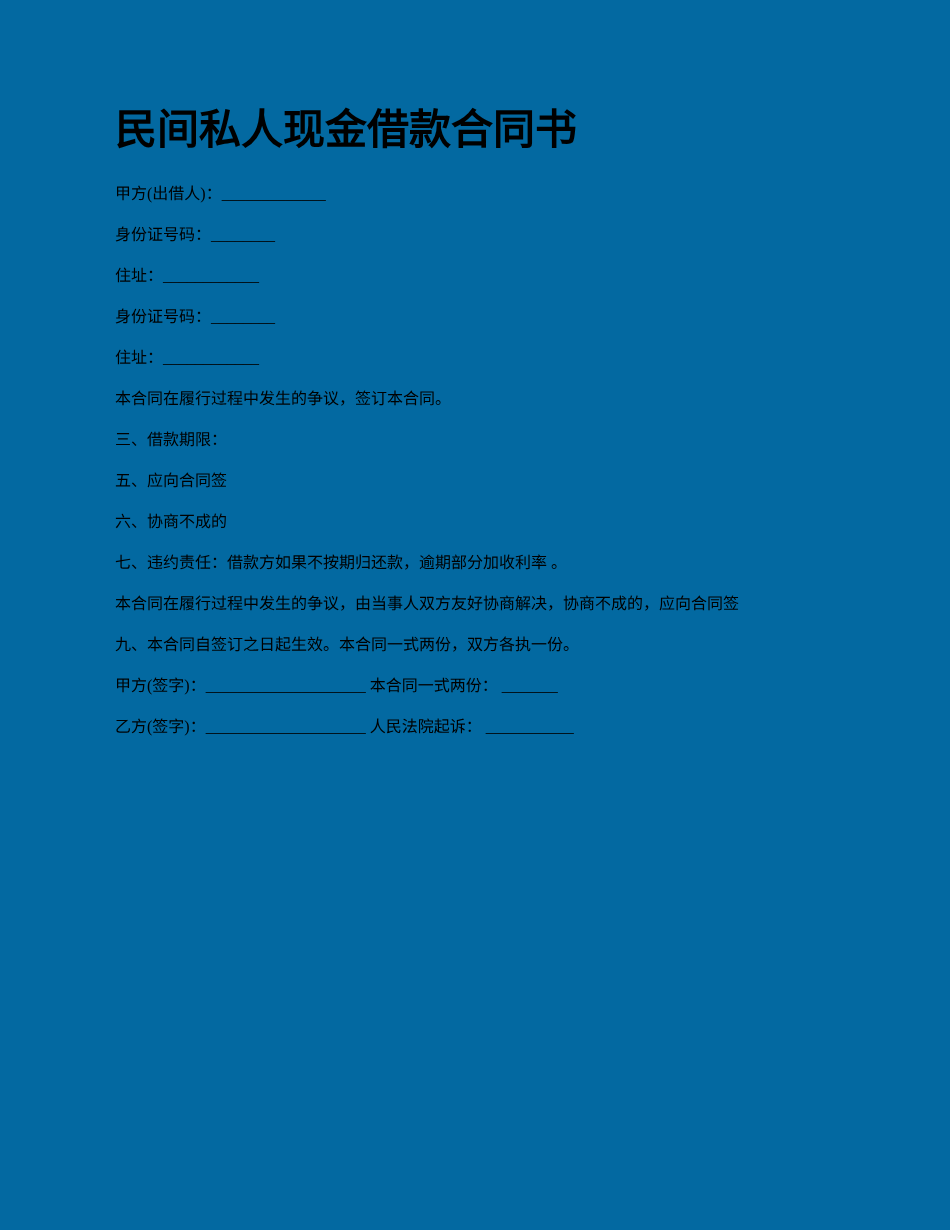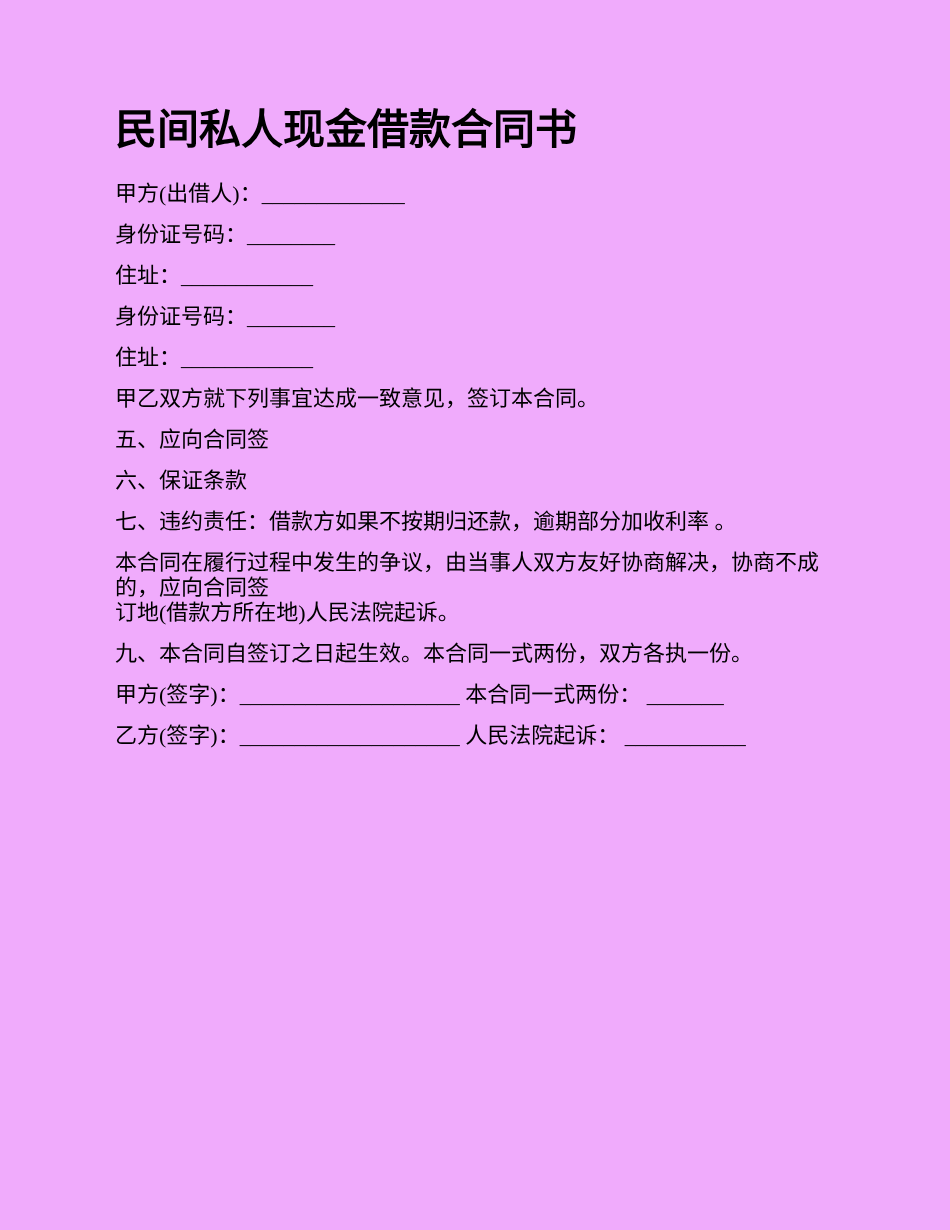--- a/index.html
+++ b/index.html
@@ -12,34 +12,34 @@
     height: 1230px;
     overflow: hidden;
     font-family: "Liberation Serif", "DejaVu Serif", serif;
     color: #000000;
   }
   .page {
     box-sizing: border-box;
     width: 950px;
     height: 1230px;
     padding: 104px 125px 1px 115px; 
-    background: #f0abfc;
+    background: #0369a1;
   }
   h1.doc-title {
     margin: 0 0 24px 0;
     font-size: 42px;
     line-height: 1.25;
     font-weight: bold;
     color: #000000;
     letter-spacing: 0px;
     white-space: nowrap;
   }
   p.doc-line {
     margin: 16px 0;
-    font-size: 22px;
+    font-size: 16px;
     line-height: 25px;
     color: #000000;
   }
   p.doc-line .line {
     display: block;
   }
 </style>
 </head>
 <body>
 
@@ -51,36 +51,36 @@
 
   <p class="doc-line">身份证号码：________</p>
 
   <p class="doc-line">住址：____________</p>
 
 
   <p class="doc-line">身份证号码：________</p>
 
   <p class="doc-line">住址：____________</p>
 
-  <p class="doc-line">甲乙双方就下列事宜达成一致意见，签订本合同。</p>
+  <p class="doc-line">本合同在履行过程中发生的争议，签订本合同。</p>
 
 
 
+  <p class="doc-line">三、借款期限：</p>
 
 
   <p class="doc-line">五、应向合同签</p>
 
-  <p class="doc-line">六、保证条款</p>
+  <p class="doc-line">六、协商不成的</p>
 
   <p class="doc-line">七、违约责任：借款方如果不按期归还款，逾期部分加收利率 。</p>
 
 
   <p class="doc-line">
     <span class="line">本合同在履行过程中发生的争议，由当事人双方友好协商解决，协商不成的，应向合同签</span>
-    <span class="line">订地(借款方所在地)人民法院起诉。</span>
   </p>
 
   <p class="doc-line">九、本合同自签订之日起生效。本合同一式两份，双方各执一份。</p>
 
   <p class="doc-line">甲方(签字)：____________________ 本合同一式两份： _______</p>
 
   <p class="doc-line">乙方(签字)：____________________ 人民法院起诉： ___________</p>
 
 </div>
 

